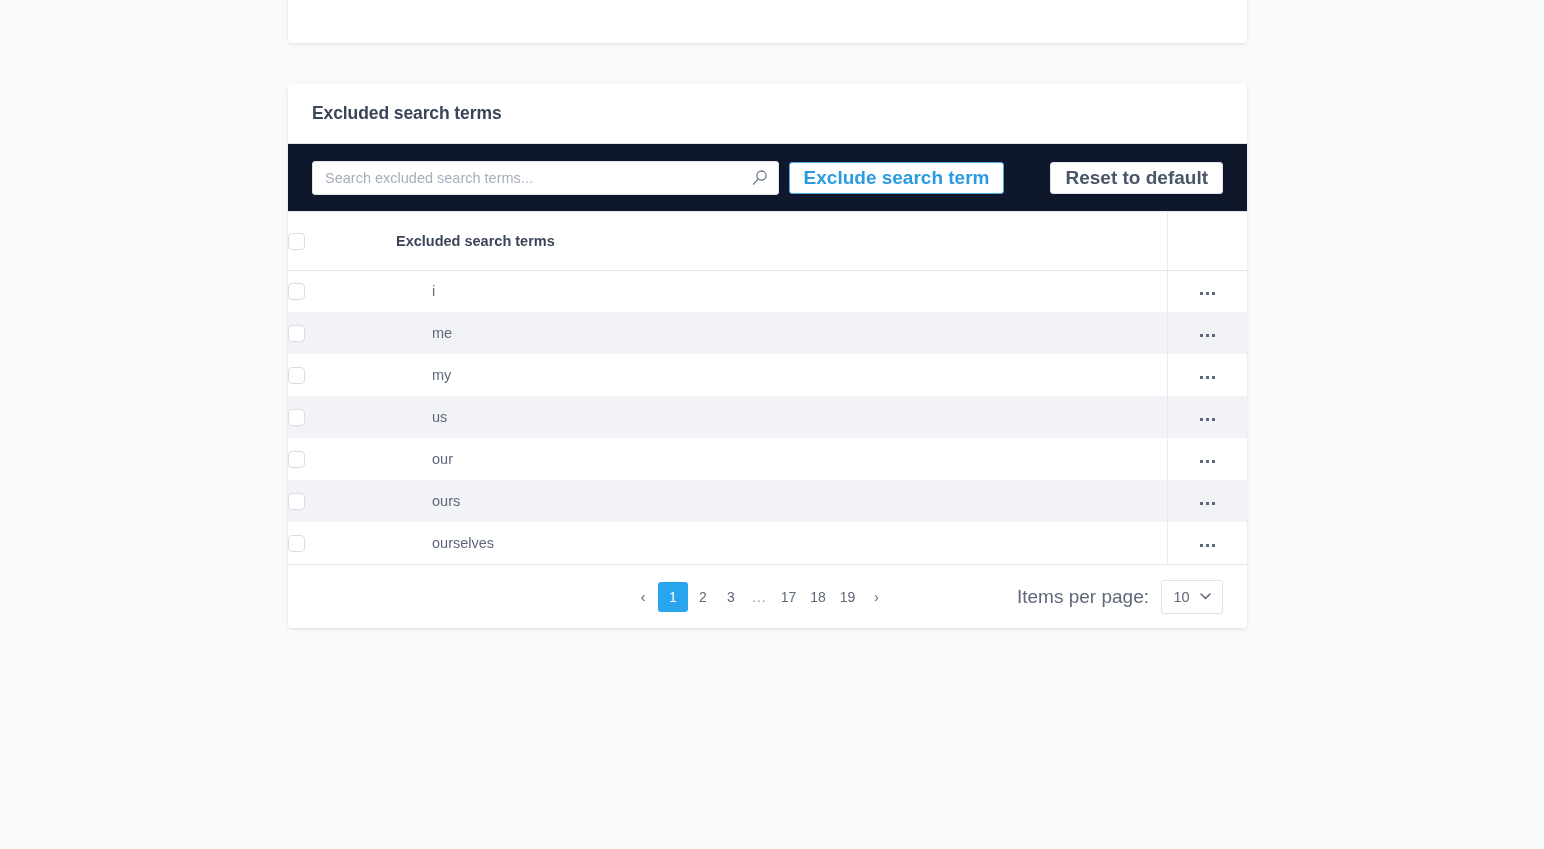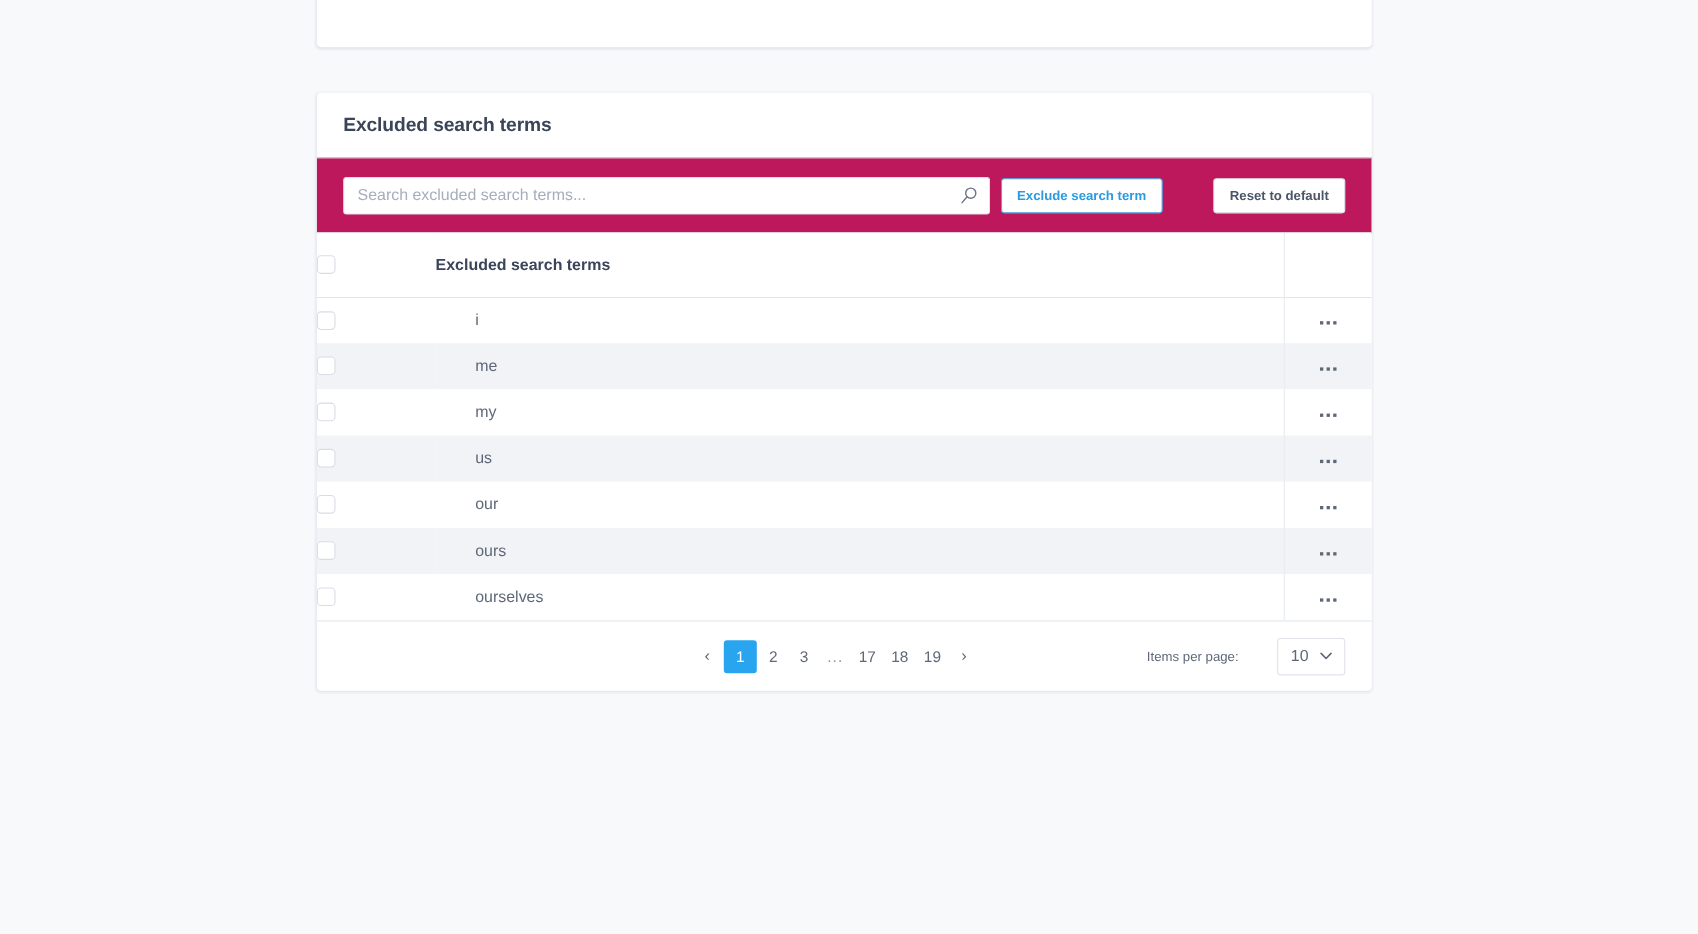--- a/index.html
+++ b/index.html
@@ -40,21 +40,21 @@
   }
   .card-title {
     font-size: 17.5px;
     font-weight: bold;
     color: #3b4559;
     letter-spacing: -0.1px;
   }
 
   
   .toolbar {
-    background: #be185d;
+    background: #0f172a;
     border-top: 1px solid #e2e6ec;
     border-bottom: 1px solid #e2e6ec;
     height: 69px;
     display: flex;
     align-items: center;
     padding: 0 24px;
     gap: 10px;
   }
   .search-wrap {
     position: relative;
@@ -78,21 +78,21 @@
     position: absolute;
     right: 10px; top: 50%;
     transform: translateY(-50%);
     width: 18px; height: 18px;
     pointer-events: none;
   }
   .btn {
     height: 32px;
     padding: 0 14px;
     border-radius: 3px;
-    font-size: 12px;
+    font-size: 19px;
     font-weight: bold;
     font-family: "Liberation Sans", sans-serif;
     cursor: pointer;
     background: #fff;
     display: inline-flex;
     align-items: center;
     justify-content: center;
     white-space: nowrap;
   }
   .btn-primary {
@@ -194,34 +194,33 @@
     border-radius: 3px;
   }
   .pg.ellip { cursor: default; color: #8a93a3; letter-spacing: 1px; }
   .pg.arrow { color: #5e6879; font-size: 15px; padding: 0 10px; }
   .ipp {
     display: flex;
     align-items: center;
     gap: 12px;
     margin-left: auto;
   }
-  .ipp-label { font-size: 12px; color: #5e6879; }
+  .ipp-label { font-size: 19px; color: #5e6879; }
   .ipp-select {
     width: 62px; height: 34px;
     border: 1px solid #dfe3e9;
     border-radius: 3px;
     background: #fff;
     display: flex;
     align-items: center;
     justify-content: center;
     gap: 10px;
     font-size: 14.5px;
     color: #5e6879;
     cursor: pointer;
-    margin-left: 23px;
   }
   .chev { width: 11px; height: 7px; }
 </style>
 </head>
 <body>
 
 <div class="page">
 
   <div class="card-partial"></div>
 

